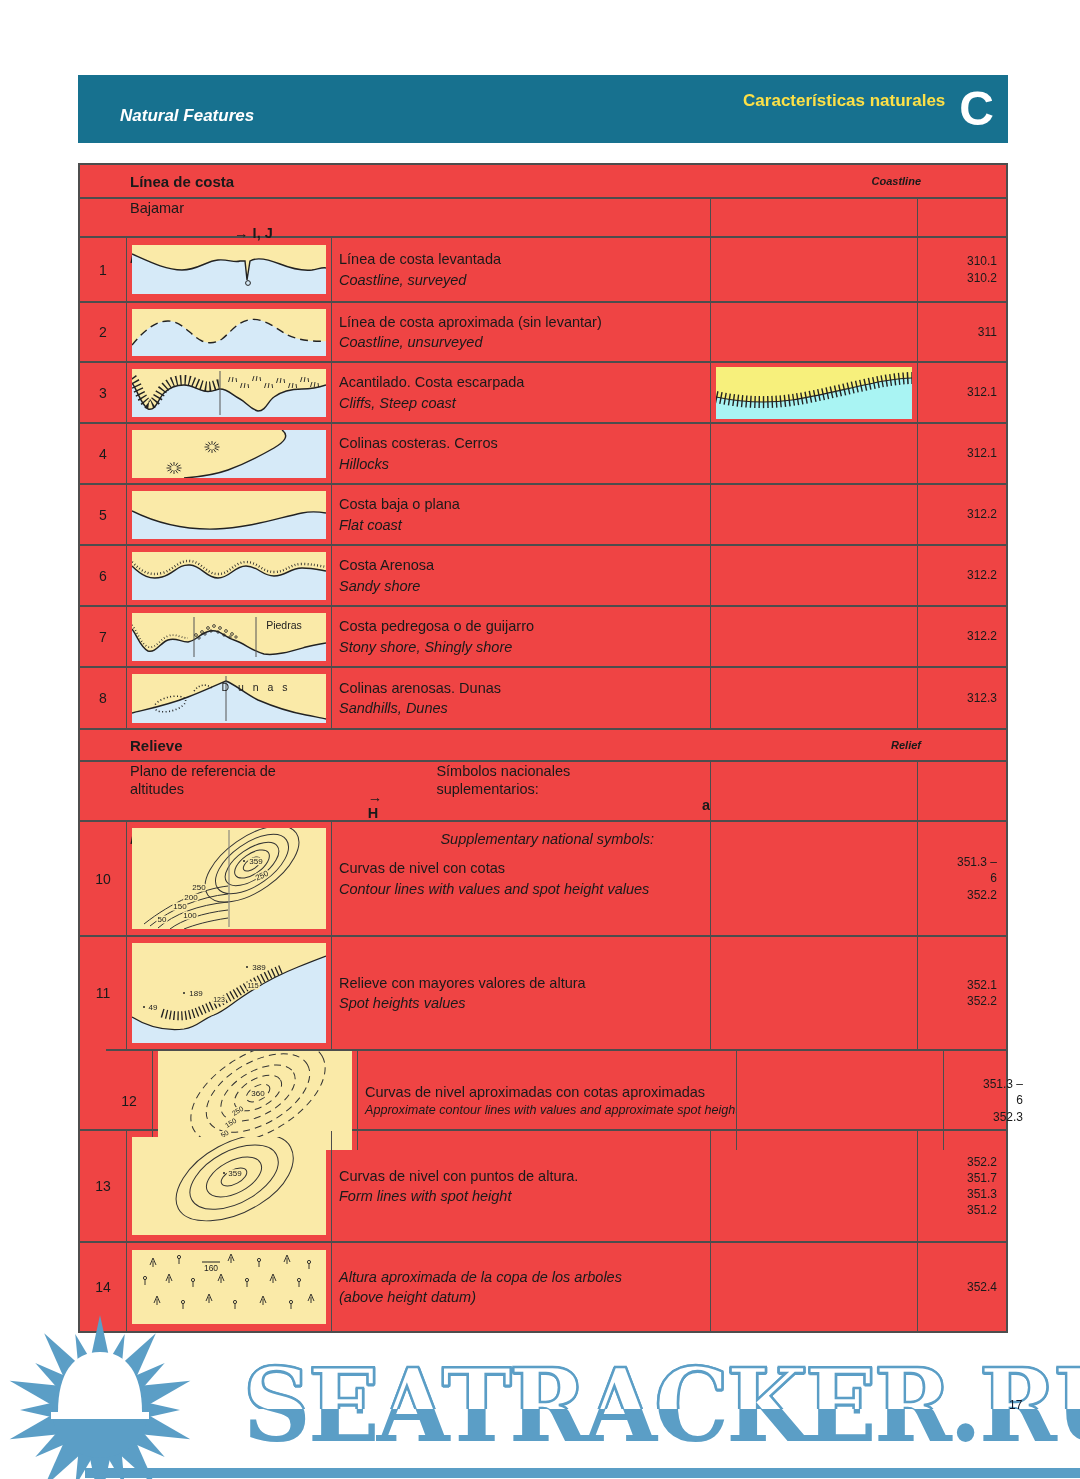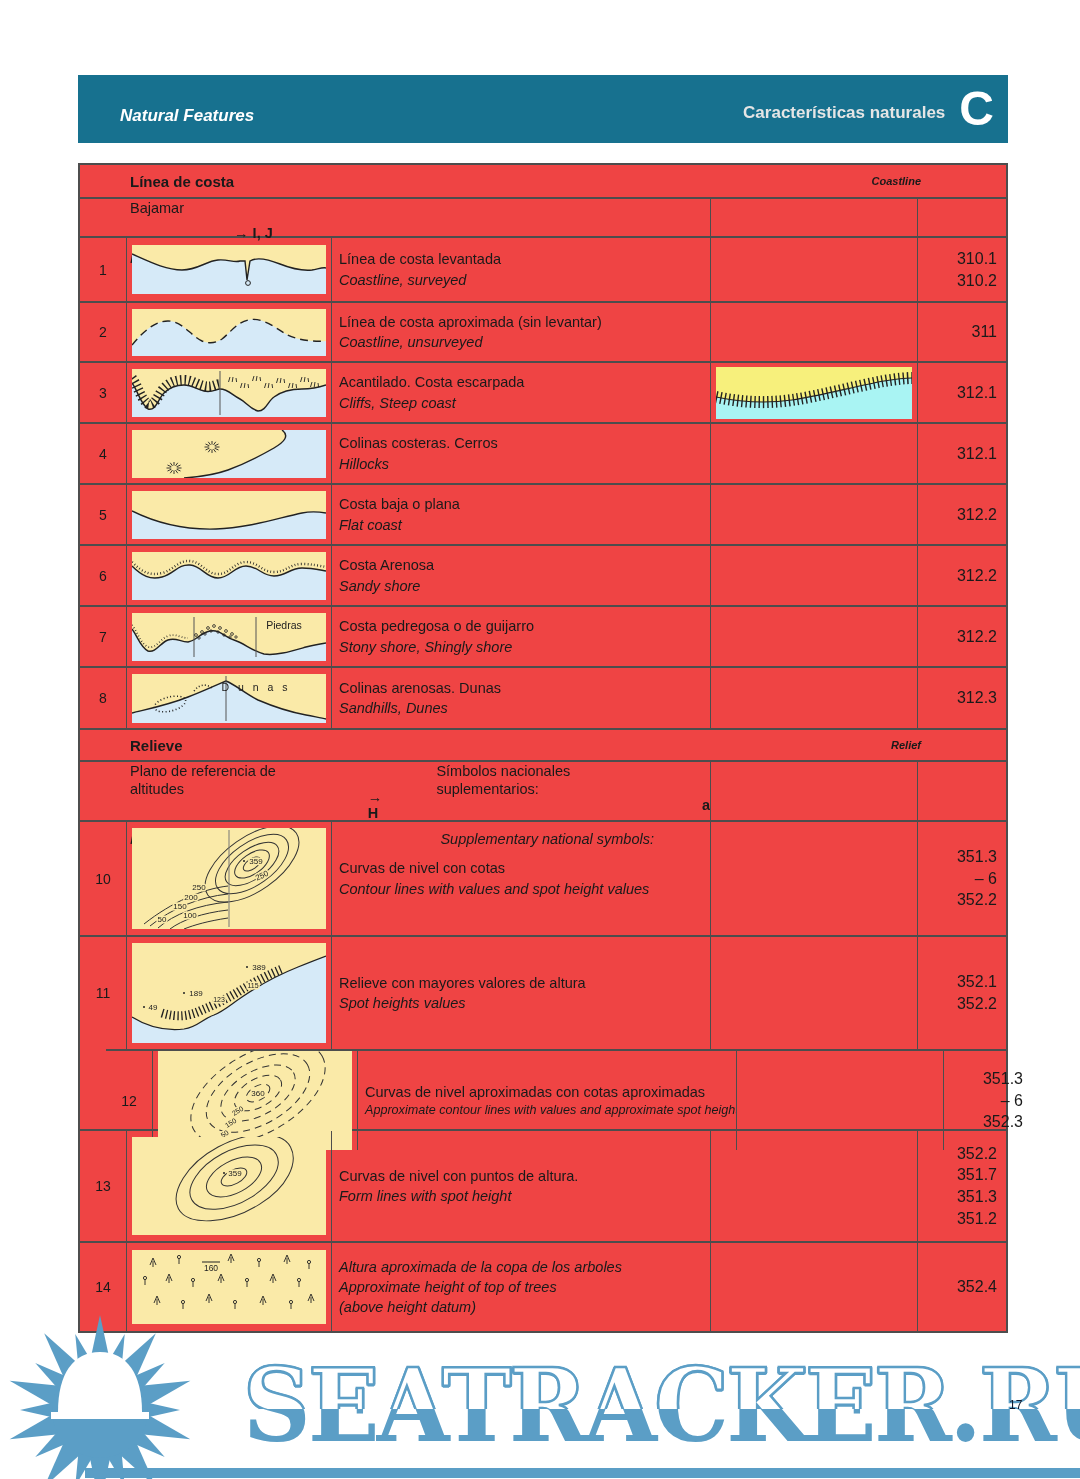--- a/index.html
+++ b/index.html
@@ -5,21 +5,21 @@
   html,body{margin:0;padding:0;background:#ffffff;}
   #page{position:relative;width:1080px;height:1479px;background:#ffffff;overflow:hidden;
         font-family:"Liberation Sans", sans-serif;color:#1a1a1a;}
 
   
   .hdr{position:absolute;left:78px;top:75px;width:930px;height:68px;background:#17718f;
        display:flex;align-items:center;justify-content:space-between;box-sizing:border-box;
        padding:0 14px 0 42px;}
   .hdr .lt{color:#fff;font-size:17px;font-weight:bold;font-style:italic;margin-top:14px;}
   .hdr .rg{display:flex;align-items:flex-end;gap:14px;}
-  .hdr .rt{color:#e5e5e5;font-size:17px;font-weight:bold;margin-bottom:8px;}
+  .hdr .rt{color:#fde047;font-size:17px;font-weight:bold;margin-bottom:20px;}
   .hdr .bigC{color:#fff;font-size:48px;font-weight:bold;line-height:0.9;margin-bottom:0px;}
 
   
   .tbl{position:absolute;left:78px;top:163px;width:930px;box-sizing:border-box;
        border:2px solid #4d4d4d;background:#ef4444;}
   .trow{display:grid;border-top:2px solid #4d4d4d;box-sizing:border-box;}
   .trow:first-child{border-top:none;}
   .cols5{grid-template-columns:46px 205px 379px 207px 89px;}
   .cols3{grid-template-columns:630px 207px 89px;}
   .cols1{grid-template-columns:1fr;}
@@ -34,21 +34,21 @@
   .note-en{font-size:14.5px;font-style:italic;}
   .note-ref{font-weight:bold;font-size:14.5px;}
   .numcell{display:flex;align-items:center;justify-content:center;font-size:14px;}
   .symcell{display:flex;align-items:center;justify-content:center;}
   .desccell{display:flex;flex-direction:column;justify-content:center;gap:2px;
             padding-left:7px;padding-right:4px;overflow:hidden;}
   .desc-es{font-size:14.5px;line-height:1.25;}
   .desc-en{font-size:14.5px;font-style:italic;line-height:1.25;}
   .desc-sm{font-size:12.6px;white-space:nowrap;}
   .codecell{display:flex;align-items:center;justify-content:flex-end;
-            padding-right:9px;font-size:16px;text-align:right;white-space:pre-line;line-height:1.35;padding-left:29px;}
+            padding-right:9px;font-size:12px;text-align:right;white-space:pre-line;line-height:1.35;padding-left:29px;}
   .symbox{background:#faeaa8;}
 
   
   .cst{fill:none;stroke:#222;stroke-width:1.4;}
   .hach{fill:none;stroke:#222;stroke-width:10;stroke-dasharray:1.4 2.9;}
   .ctr{fill:none;stroke:#333;stroke-width:1;}
   .ctrd{fill:none;stroke:#333;stroke-width:1;stroke-dasharray:7 5;}
   text.slab{font-family:"Liberation Sans",sans-serif;font-size:8px;fill:#222;
             stroke:#faeaa8;stroke-width:3px;paint-order:stroke;text-anchor:middle;}
   text.blab{font-family:"Liberation Sans",sans-serif;font-size:10.5px;fill:#222;text-anchor:middle;}
@@ -482,21 +482,20 @@
           <use href="#tr2" x="100" y="50"></use>
             <use href="#tr1" x="128" y="46"></use>
             <use href="#tr2" x="156" y="50"></use>
           <use href="#tr1" x="176" y="44"></use>
           <line x1="70" y1="12" x2="88" y2="12" stroke="#222" stroke-width="1"></line>
           <text class="slab" x="79" y="21" style="font-size:8.5px;">160</text>
         </svg>
       </div>
       <div class="cell bl desccell">
         <span class="desc-en">Altura aproximada de la copa de los arboles</span>
-        <span class="desc-en">Approximate height of top of trees</span>
         <span class="desc-en">(above height datum)</span>
       </div>
       <div class="cell bl"></div>
       <div class="cell bl codecell">352.4</div>
     </div>
 
   </div>
 
   <div class="footer-bar"></div>
 

